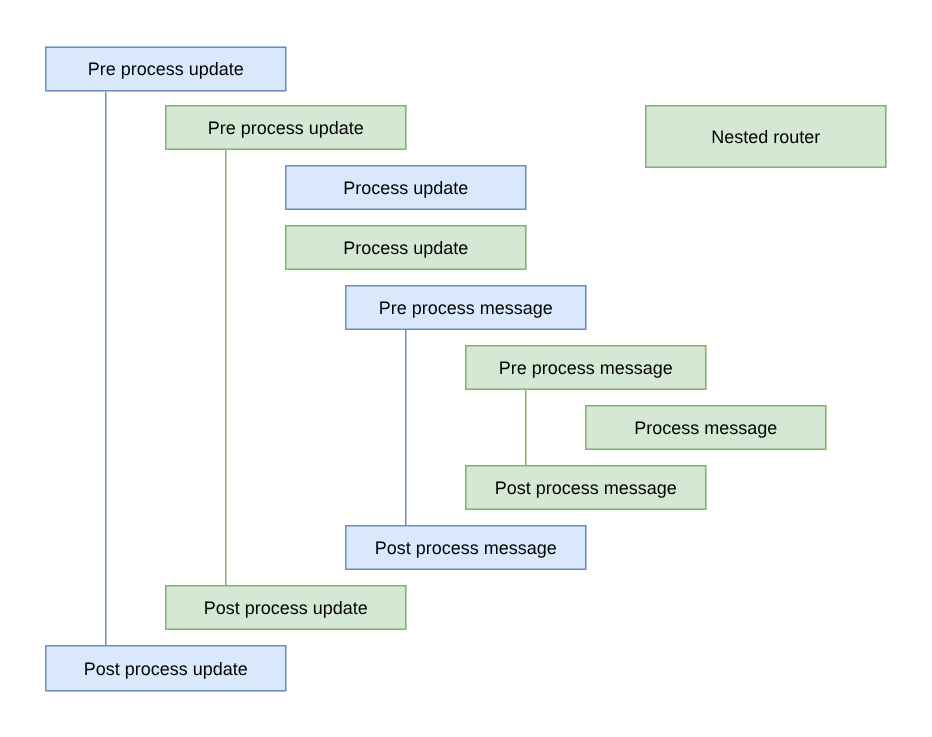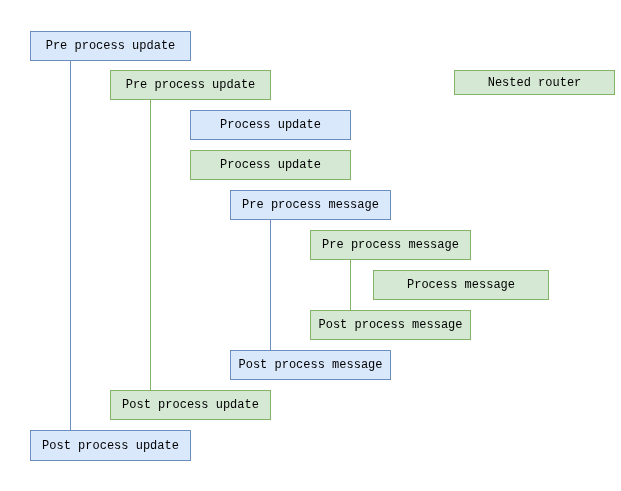--- a/index.html
+++ b/index.html
@@ -6,21 +6,21 @@
     margin: 0;
     padding: 0;
     background: #ffffff;
   }
   #canvas {
     position: relative;
     width: 621px;
     height: 491px;
     background: #ffffff;
     overflow: hidden;
-    font-family: Liberation Mono, monospace;
+    font-family: Liberation Sans, sans-serif;
   }
   .node {
     position: absolute;
     box-sizing: border-box;
     border: 1px solid #000;
     display: flex;
     align-items: center;
     justify-content: center;
     font-size: 12px;
     color: #000000;
@@ -49,19 +49,19 @@
     <div class="connector dispatcher" style="left: 70px; top: 61px; height: 369px;"></div>
     <div class="connector nested_router" style="left: 150px; top: 100px; height: 290px;"></div>
     <div class="connector dispatcher" style="left: 270px; top: 220px; height: 130px;"></div>
     <div class="connector nested_router" style="left: 350px; top: 260px; height: 50px;"></div>
     <div class="node dispatcher" style="left: 30px; top: 31px; width: 161px; height: 30px;">Pre process update</div>
     <div class="node nested_router" style="left: 110px; top: 70px; width: 161px; height: 30px;">Pre process update</div>
     <div class="node dispatcher" style="left: 190px; top: 110px; width: 161px; height: 30px;">Process update</div>
     <div class="node nested_router" style="left: 190px; top: 150px; width: 161px; height: 30px;">Process update</div>
     <div class="node dispatcher" style="left: 230px; top: 190px; width: 161px; height: 30px;">Pre process message</div>
     <div class="node nested_router" style="left: 310px; top: 230px; width: 161px; height: 30px;">Pre process message</div>
-    <div class="node nested_router" style="left: 373px; top: 270px; width: 176px; height: 30px; text-align: right;">Process message</div>
+    <div class="node nested_router" style="left: 390px; top: 270px; width: 161px; height: 30px; text-align: right;">Process message</div>
     <div class="node nested_router" style="left: 310px; top: 310px; width: 161px; height: 30px;">Post process message</div>
     <div class="node dispatcher" style="left: 230px; top: 350px; width: 161px; height: 30px;">Post process message</div>
     <div class="node nested_router" style="left: 110px; top: 390px; width: 161px; height: 30px;">Post process update</div>
     <div class="node dispatcher" style="left: 30px; top: 430px; width: 161px; height: 31px;">Post process update</div>
-    <div class="node nested_router" style="left: 454px; top: 70px; width: 161px; height: 25px;">Nested router</div>
+    <div class="node nested_router" style="left: 430px; top: 70px; width: 161px; height: 42px;">Nested router</div>
   </div>
 
 </body></html>

